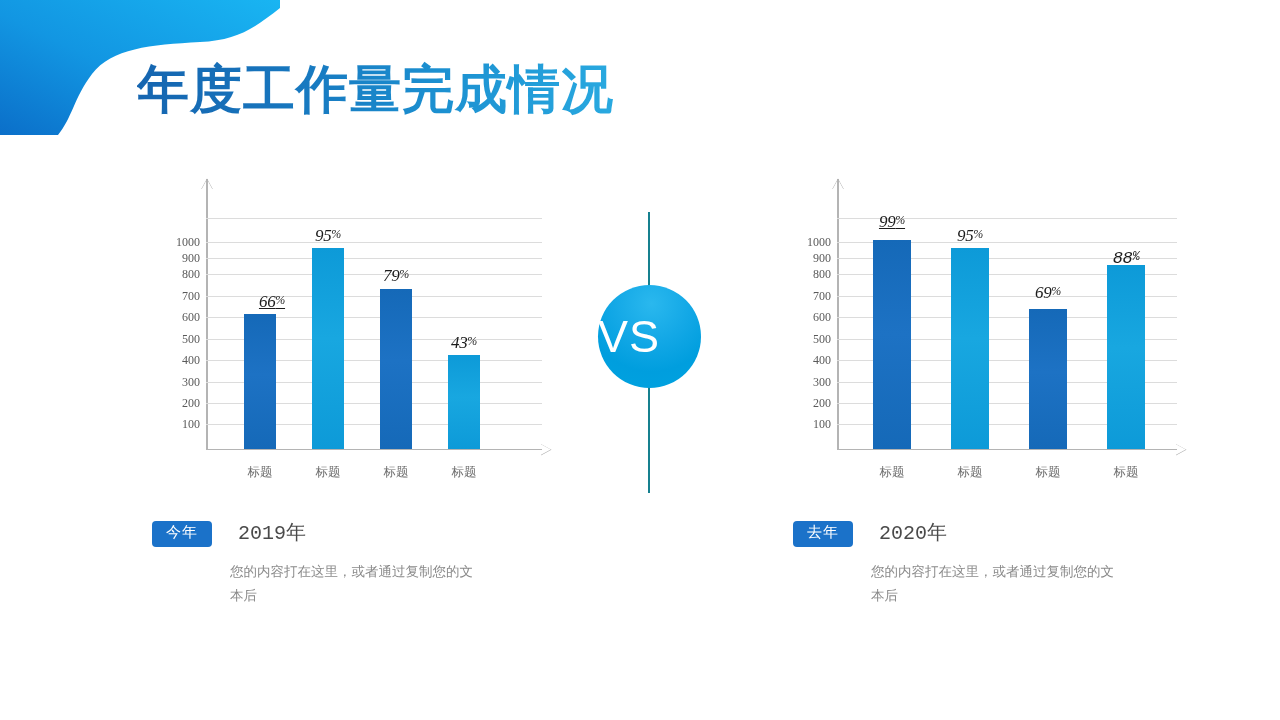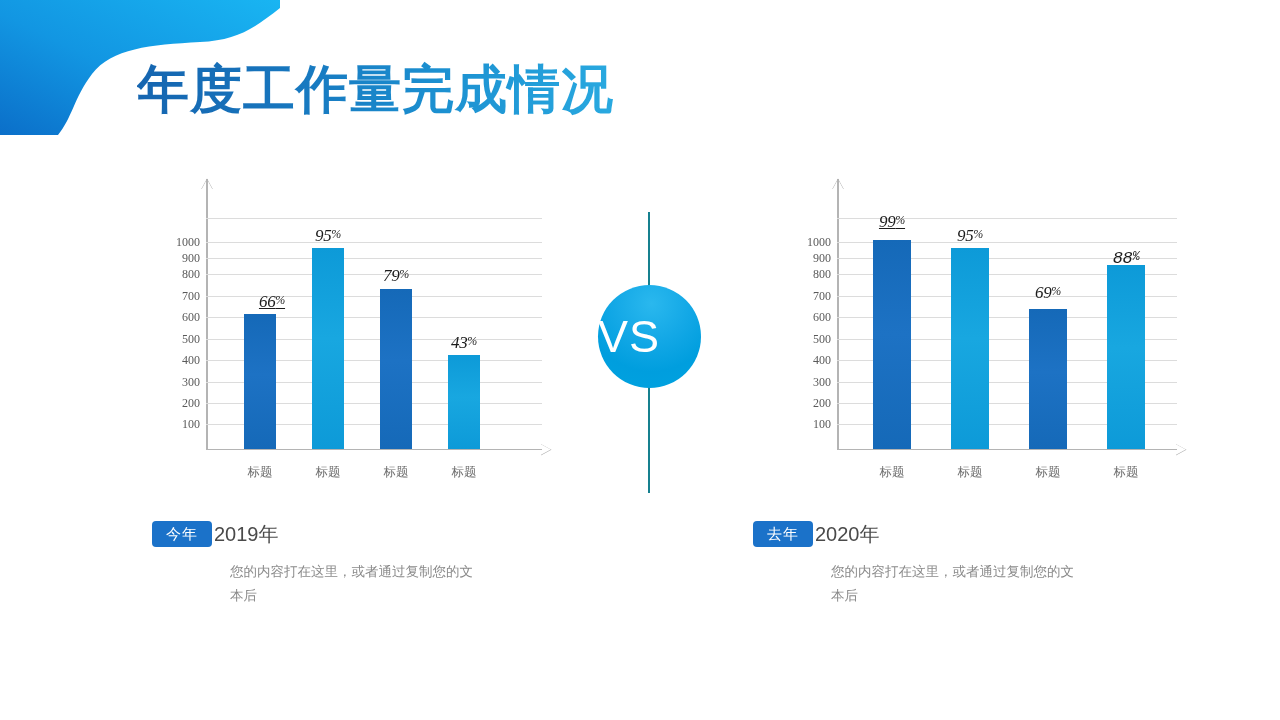--- a/index.html
+++ b/index.html
@@ -181,26 +181,27 @@
     letter-spacing: 1px;
     line-height: 1;
   }
 
   
   .caption {
     position: absolute;
     top: 521px;
   }
   .caption.left  { left: 152px; }
-  .caption.right { left: 753px; }
+  .caption.right { left: 793px; }
 
   .caption-head {
     display: flex;
     align-items: center;
-    gap: 2px;
+    gap: 26px;
+    font-family: Liberation Mono, monospace;
   }
   .badge {
     background: #1b72c9;
     color: #ffffff;
     font-size: 15px;
     border-radius: 4px;
     padding: 5px 14px 6px 14px;
     line-height: 1;
     letter-spacing: 1px;
   }

